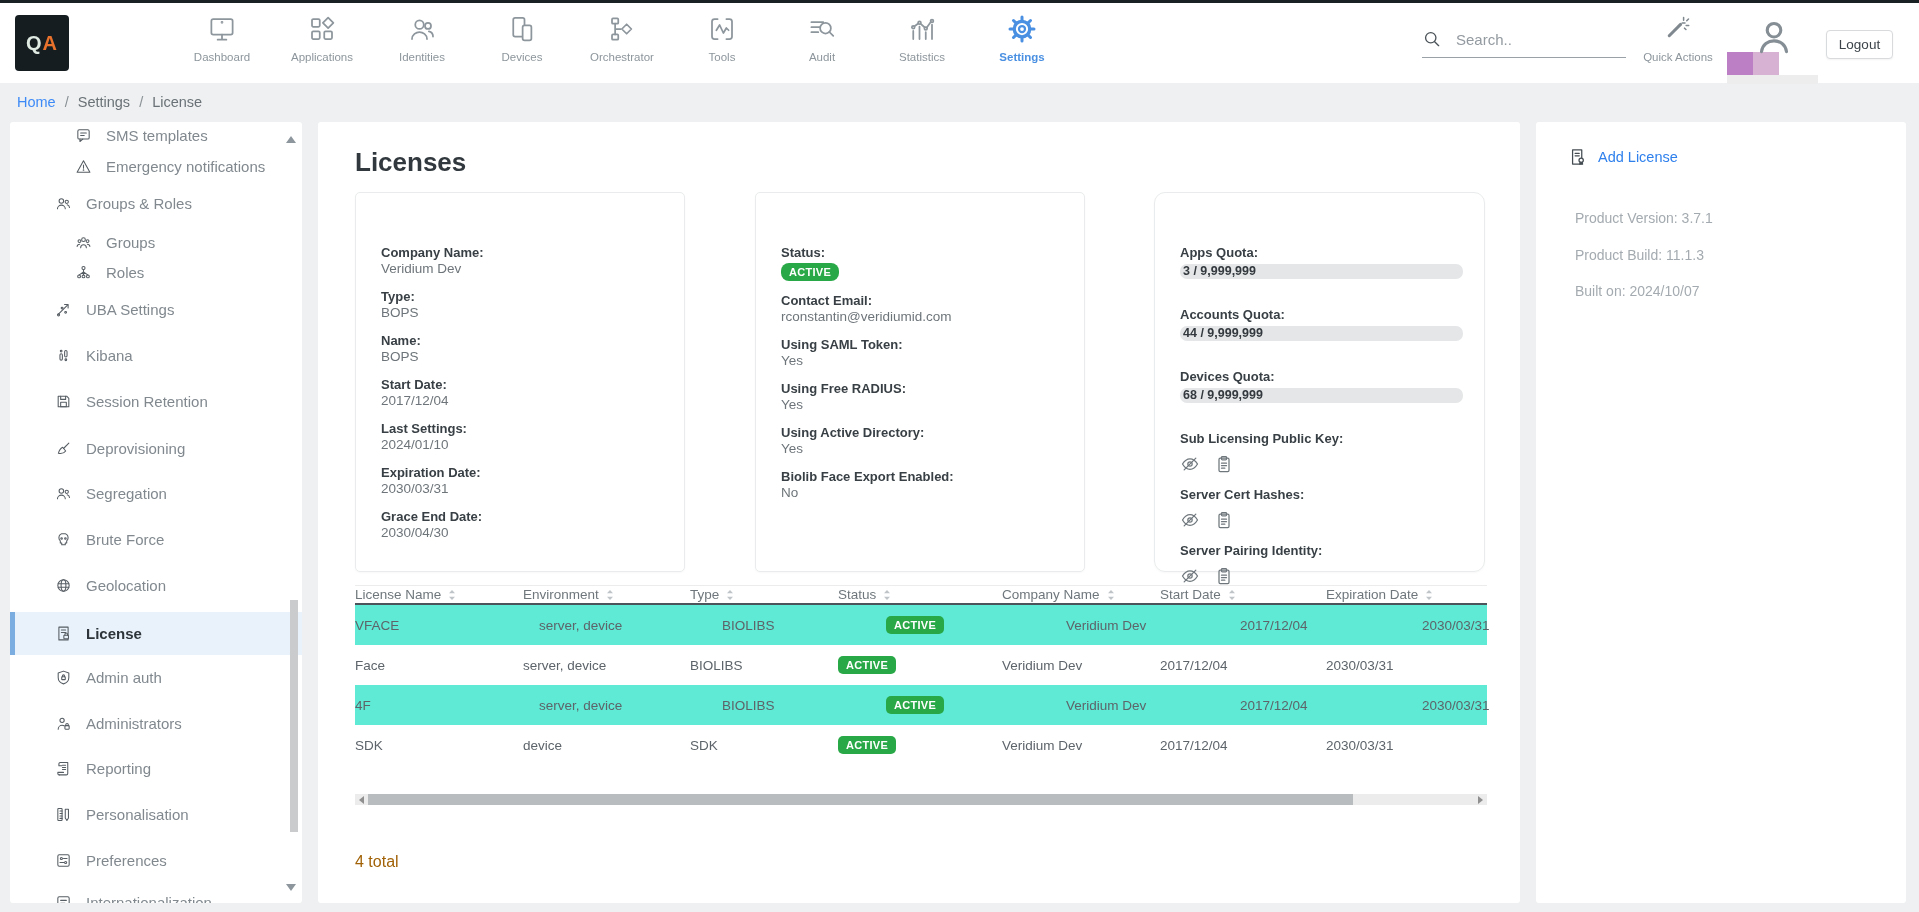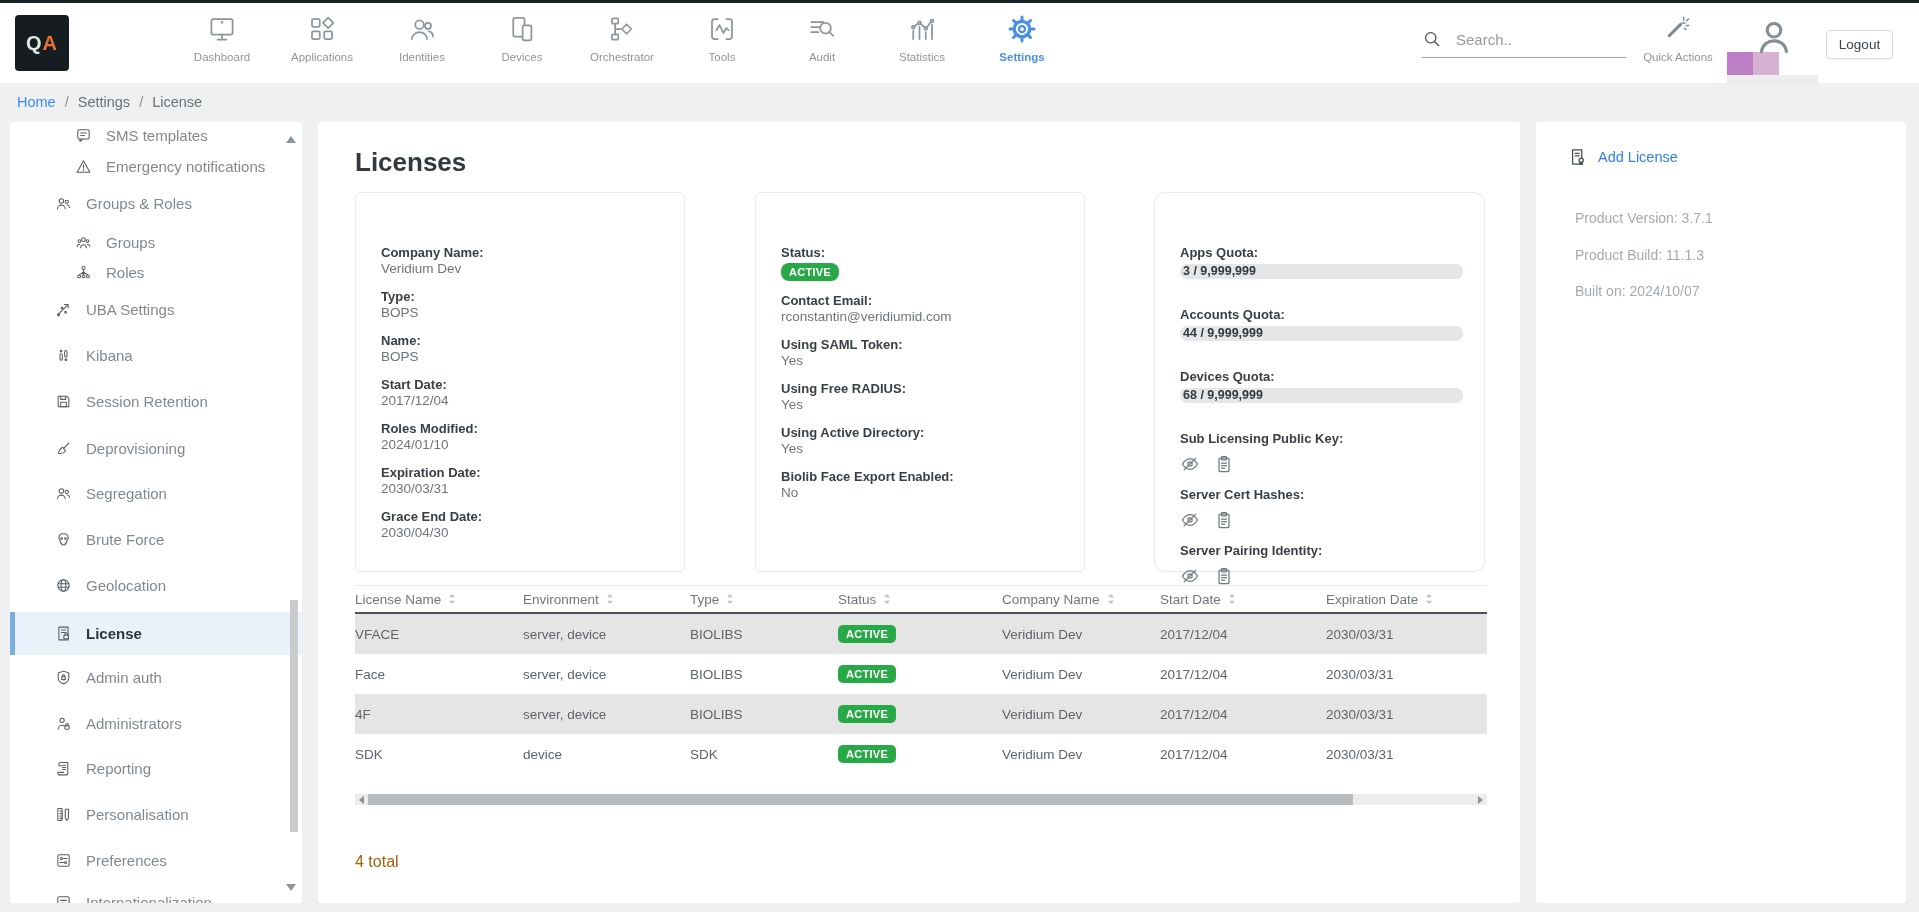--- a/index.html
+++ b/index.html
@@ -71,24 +71,24 @@
            padding:3px 8px; border-radius:8px; margin-top:3px; }
   .quota-bar { width:283px; height:15px; background:#e4e6e7; border-radius:7px; margin:4px 0 28px 0;
                font-size:12.5px; font-weight:bold; color:#33393e; line-height:15px; padding-left:3px; }
   .secret { margin-bottom:13px; }
   .secret .icons { display:flex; gap:14px; margin-top:8px; }
   .secret svg { stroke:#6f777c; fill:none; stroke-width:1.5; stroke-linecap:round; stroke-linejoin:round; cursor:pointer; }
 
   
   .lic-table { position:absolute; left:37px; top:463px; width:1132px; }
   .trow { display:grid; grid-template-columns:168px 167px 148px 164px 158px 166px auto; align-items:center; }
-  .thead { height:29px; border-top:1px solid #ececec; border-bottom:2px solid #4c545b; color:#6f777c; font-size:13.5px; cursor:pointer; }
+  .thead { height:20px; border-top:1px solid #ececec; border-bottom:2px solid #4c545b; color:#6f777c; font-size:13.5px; cursor:pointer; }
   .thead .hcell { display:flex; align-items:center; gap:7px; }
   .tbody-row { height:40px; font-size:13.5px; color:#5d646a; cursor:pointer; }
-  .tbody-row.alt { background:#e5e5e5; }
+  .tbody-row.alt { background:#5eead4;gap:16px; }
   .tbody-row .badge { margin-top:0; border-radius:5px; }
   .hscroll { position:absolute; left:37px; top:672px; width:1132px; height:11px; background:#ececec; display:flex; align-items:center; }
   .hs-left { width:0; height:0; border-top:4px solid transparent; border-bottom:4px solid transparent; border-right:5px solid #8f8f8f; margin:0 4px; cursor:pointer; }
   .hs-right { position:absolute; right:4px; width:0; height:0; border-top:4px solid transparent; border-bottom:4px solid transparent; border-left:5px solid #8f8f8f; cursor:pointer; }
   .hs-thumb { width:985px; height:11px; background:#b9bcbe; cursor:pointer; }
   .total { position:absolute; left:37px; top:731px; font-size:16px; color:#a16207; }
 
   
   .add-license { position:absolute; left:32px; top:25px; display:flex; align-items:center; gap:10px; cursor:pointer; }
   .add-license svg { stroke:#444c52; fill:none; stroke-width:1.5; stroke-linecap:round; stroke-linejoin:round; }
@@ -471,21 +471,21 @@
         </div>
       <div class="field">
           <div class="flabel">Name:</div>
           <div class="fvalue">BOPS</div>
         </div>
       <div class="field">
           <div class="flabel">Start Date:</div>
           <div class="fvalue">2017/12/04</div>
         </div>
       <div class="field">
-          <div class="flabel">Roles Modified:</div>
+          <div class="flabel">Last Settings:</div>
           <div class="fvalue">2024/01/10</div>
         </div>
       <div class="field">
           <div class="flabel">Expiration Date:</div>
           <div class="fvalue">2030/03/31</div>
         </div>
       <div class="field">
           <div class="flabel">Grace End Date:</div>
           <div class="fvalue">2030/04/30</div>
         </div>

